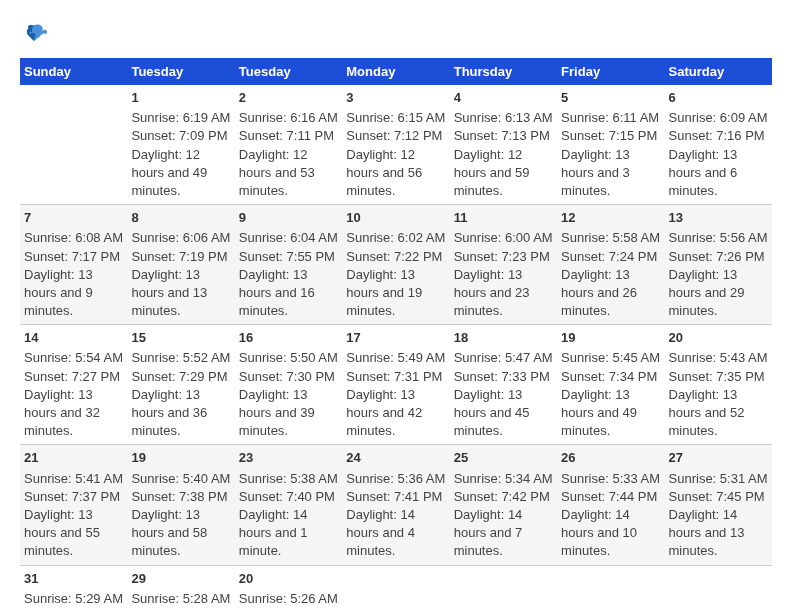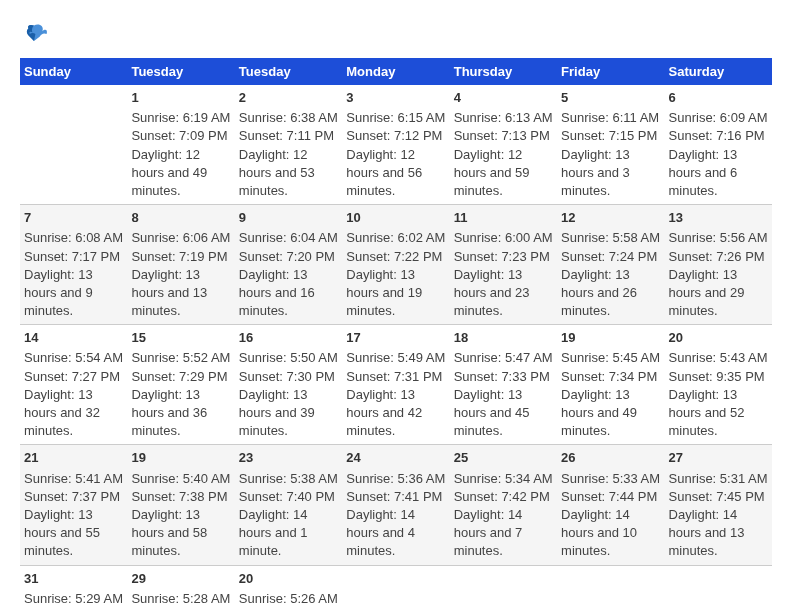--- a/index.html
+++ b/index.html
@@ -123,21 +123,21 @@
         <td></td>
         <td>
           <span class="day-num">1</span>
           <div class="cell-content">Sunrise: 6:19 AM
 Sunset: 7:09 PM
 Daylight: 12 hours
 and 49 minutes.</div>
         </td>
         <td>
           <span class="day-num">2</span>
-          <div class="cell-content">Sunrise: 6:38 AM
+          <div class="cell-content">Sunrise: 6:16 AM
 Sunset: 7:11 PM
 Daylight: 12 hours
 and 53 minutes.</div>
         </td>
         <td>
           <span class="day-num">3</span>
           <div class="cell-content">Sunrise: 6:15 AM
 Sunset: 7:12 PM
 Daylight: 12 hours
 and 56 minutes.</div>
@@ -175,21 +175,21 @@
         <td>
           <span class="day-num">8</span>
           <div class="cell-content">Sunrise: 6:06 AM
 Sunset: 7:19 PM
 Daylight: 13 hours
 and 13 minutes.</div>
         </td>
         <td>
           <span class="day-num">9</span>
           <div class="cell-content">Sunrise: 6:04 AM
-Sunset: 7:20 PM
+Sunset: 7:55 PM
 Daylight: 13 hours
 and 16 minutes.</div>
         </td>
         <td>
           <span class="day-num">10</span>
           <div class="cell-content">Sunrise: 6:02 AM
 Sunset: 7:22 PM
 Daylight: 13 hours
 and 19 minutes.</div>
         </td>
@@ -254,21 +254,21 @@
         <td>
           <span class="day-num">19</span>
           <div class="cell-content">Sunrise: 5:45 AM
 Sunset: 7:34 PM
 Daylight: 13 hours
 and 49 minutes.</div>
         </td>
         <td>
           <span class="day-num">20</span>
           <div class="cell-content">Sunrise: 5:43 AM
-Sunset: 9:35 PM
+Sunset: 7:35 PM
 Daylight: 13 hours
 and 52 minutes.</div>
         </td>
       </tr>
       <tr>
         <td>
           <span class="day-num">21</span>
           <div class="cell-content">Sunrise: 5:41 AM
 Sunset: 7:37 PM
 Daylight: 13 hours

